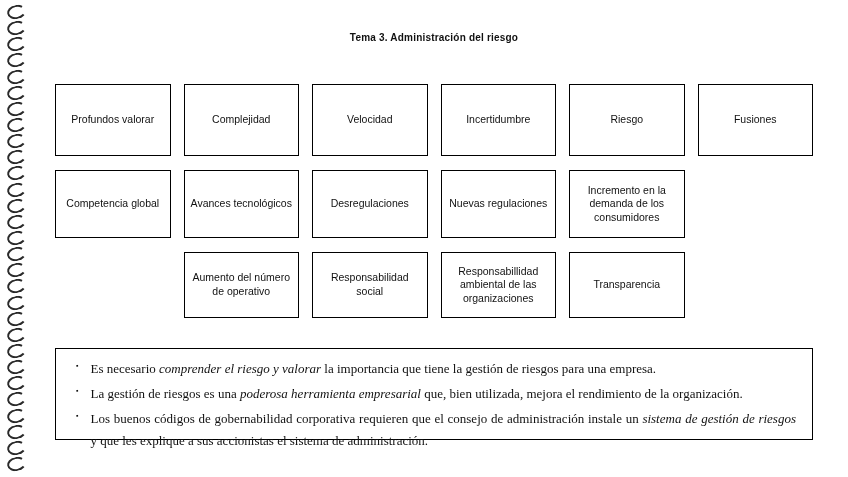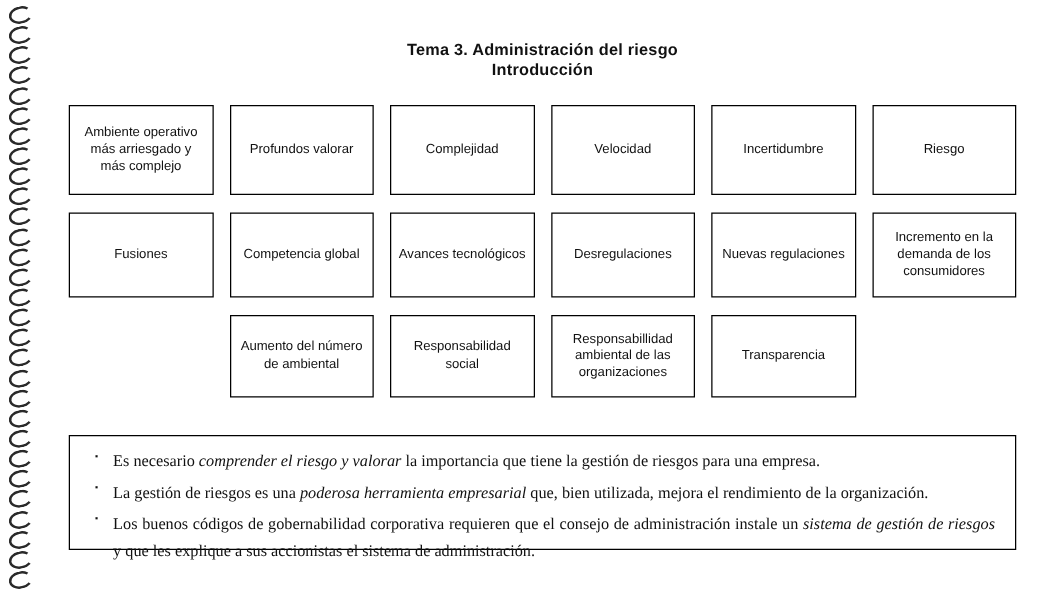--- a/index.html
+++ b/index.html
@@ -26,21 +26,21 @@
     border-radius:50%;
     transform:rotate(-12deg);
   }
 
   
   .title-block {
     position:absolute; left:40px; right:20px; top:32px;
     text-align:center;
   }
   .title-line1, .title-line2 {
-    font-size:13px; font-weight:700; line-height:1.25;
+    font-size:10px; font-weight:700; line-height:1.25;
     letter-spacing:0.2px;
   }
 
   
   .grid {
     position:absolute; left:55px; top:84px; width:758px;
     display:grid;
     grid-template-columns:repeat(6, 1fr);
     grid-template-rows:72px 68px 66px;
     column-gap:13px;
@@ -113,40 +113,38 @@
       <span class="loop"></span>
       <span class="loop"></span>
       <span class="loop"></span>
       <span class="loop"></span>
       <span class="loop"></span>
       <span class="loop"></span>
     </div>
 
   <div class="title-block">
     <div class="title-line1">Tema 3. Administración del riesgo</div>
-    <div class="title-line2">Introducción</div>
   </div>
 
   <div class="grid">
 
-    <div class="box">Ambiente operativo más arriesgado y más complejo</div>
     <div class="box">Profundos valorar</div>
     <div class="box">Complejidad</div>
     <div class="box">Velocidad</div>
     <div class="box">Incertidumbre</div>
     <div class="box">Riesgo</div>
 
     <div class="box">Fusiones</div>
     <div class="box">Competencia global</div>
     <div class="box">Avances tecnológicos</div>
     <div class="box">Desregulaciones</div>
     <div class="box">Nuevas regulaciones</div>
     <div class="box">Incremento en la demanda de los consumidores</div>
 
-    <div class="box c2">Aumento del número de ambiental</div>
+    <div class="box c2">Aumento del número de operativo</div>
     <div class="box c3">Responsabilidad social</div>
     <div class="box c4">Responsabillidad ambiental de las organizaciones</div>
     <div class="box c5">Transparencia</div>
   </div>
 
   <div class="notes">
     <div class="note-row">
       <span class="note-bullet">▪</span>
       <div class="note-text"><span>Es necesario </span><span style="font-style: italic;">comprender el riesgo y valorar</span><span> la importancia que tiene la gestión de riesgos para una empresa.</span></div>
     </div>

